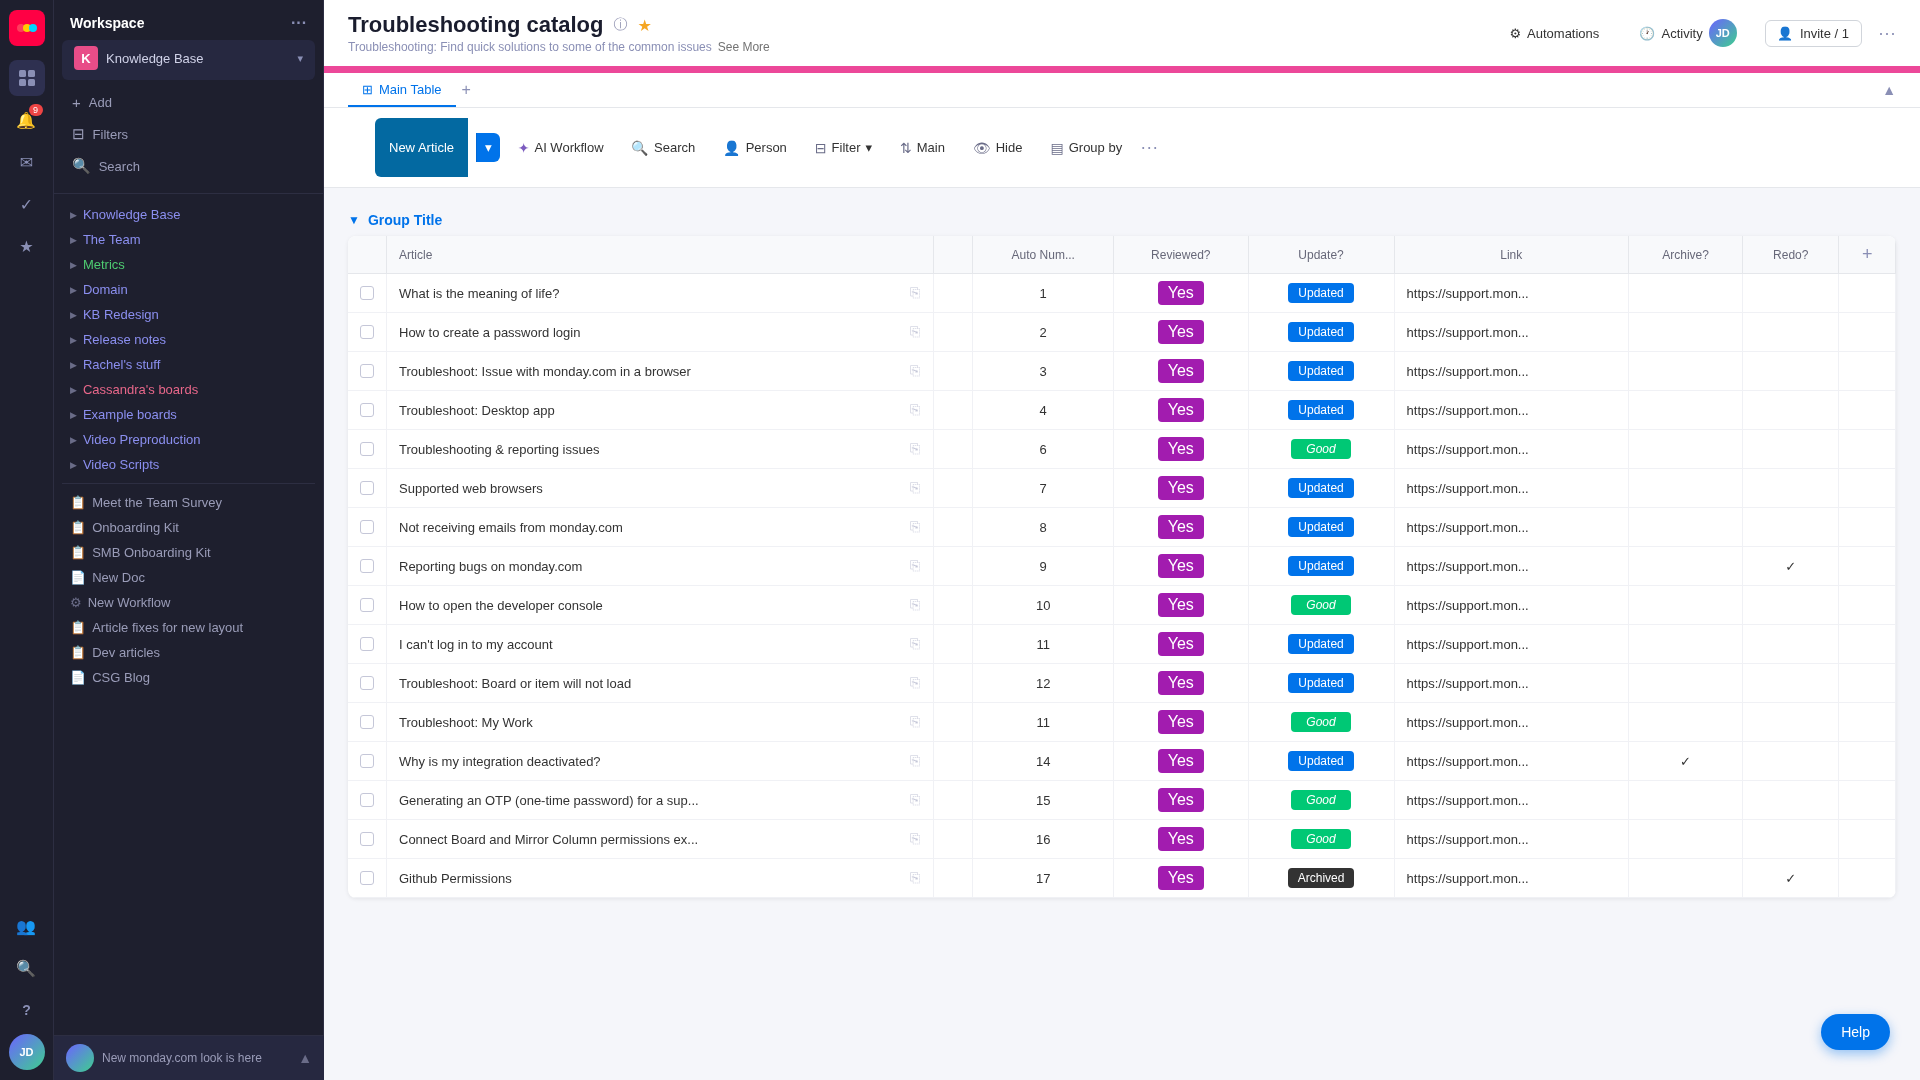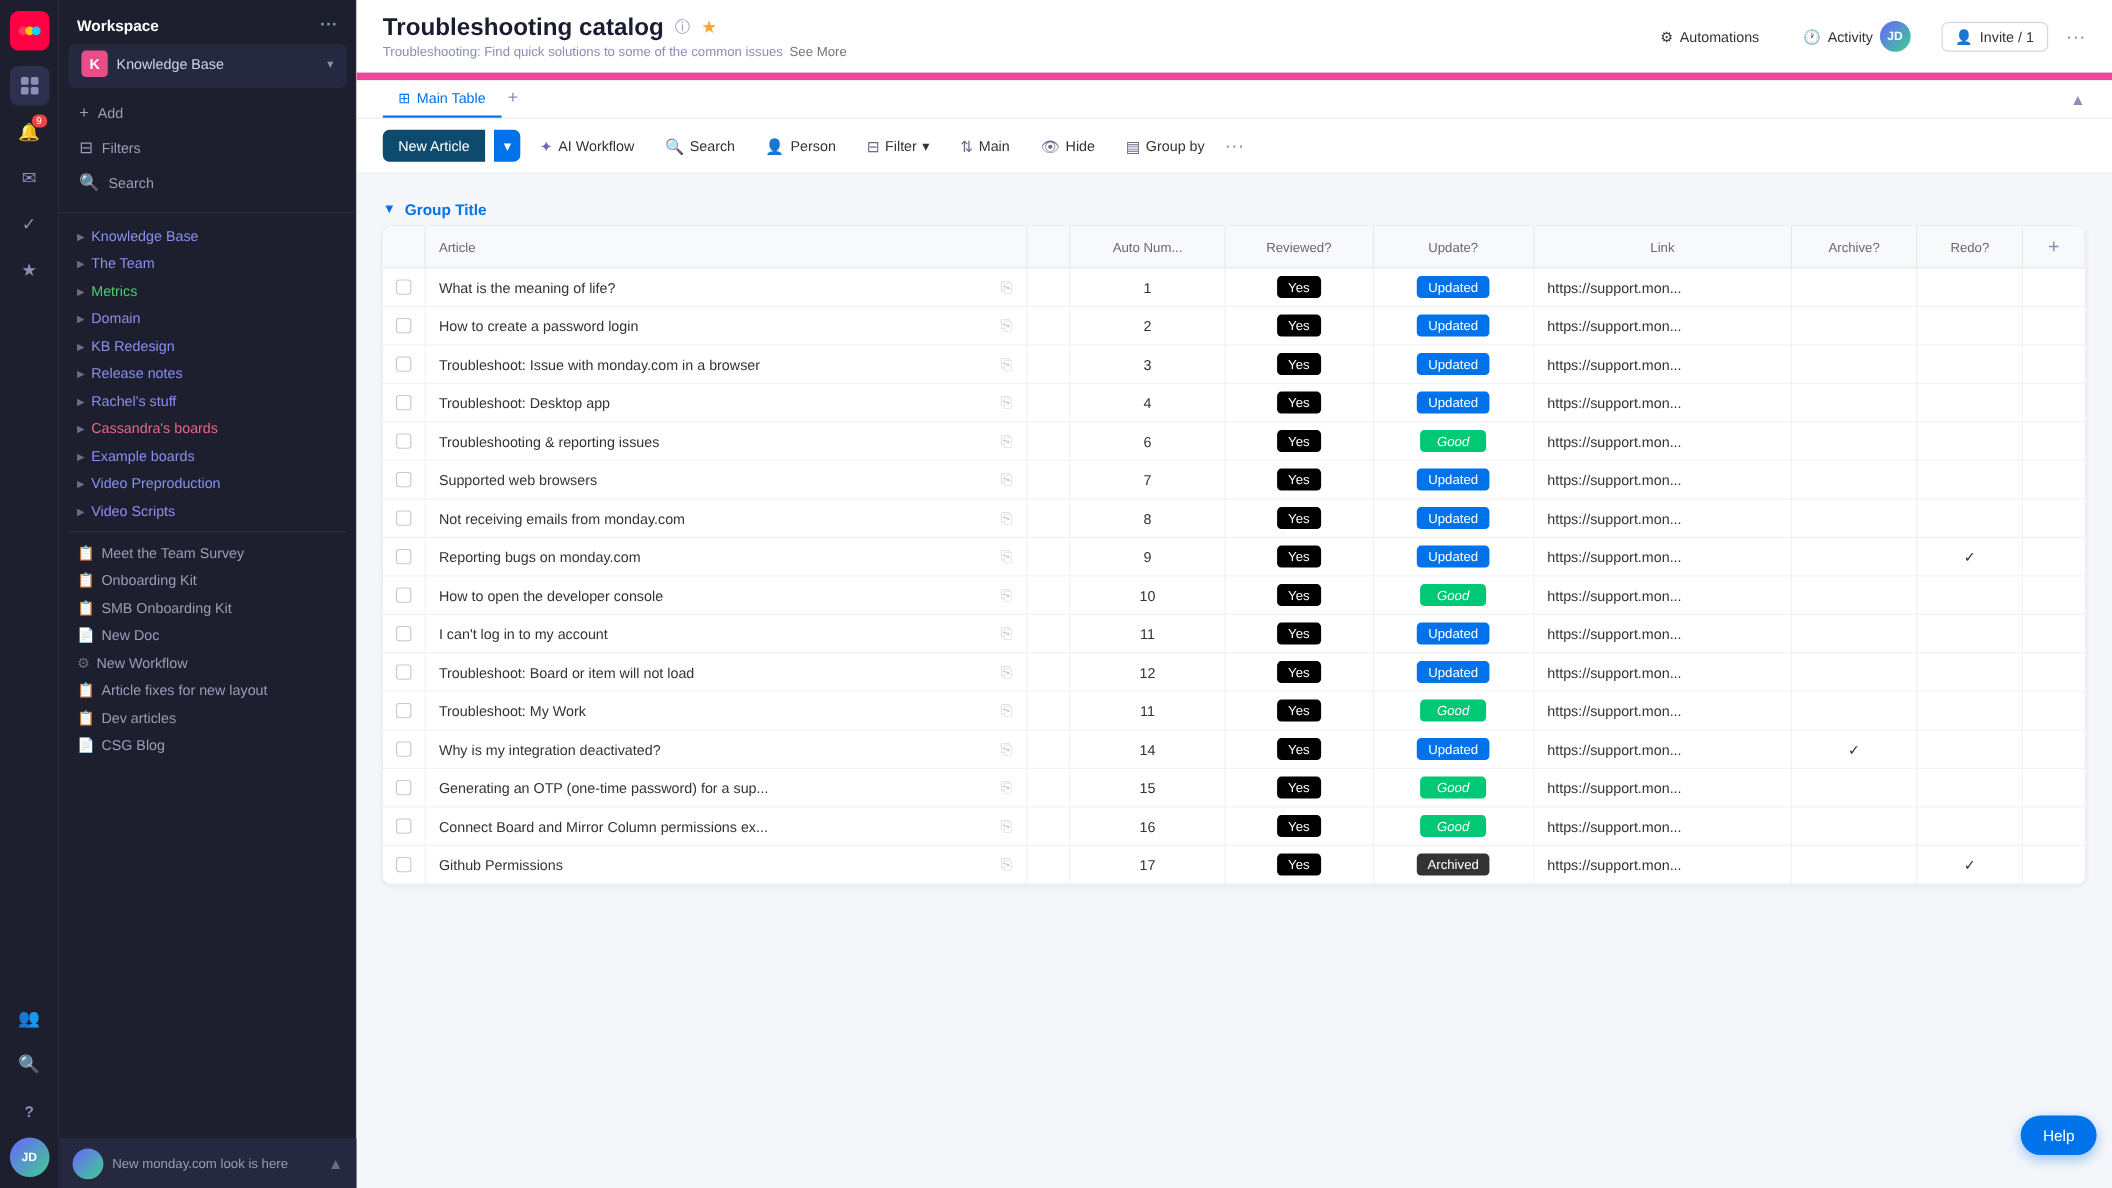--- a/index.html
+++ b/index.html
@@ -174,26 +174,26 @@
     .tab-collapse { margin-left: auto; color: #8a8fb5; cursor: pointer; font-size: 14px; }
 
     
     .toolbar {
       background: #fff;
       padding: 10px 24px;
       display: flex; align-items: center; gap: 8px;
       border-bottom: 1px solid #e5e7eb;
     }
     .new-article-btn {
-      background: #0c4a6e;
+      background: #0369a1;
       color: white;
       border: none;
       border-radius: 6px 0 0 6px;
-      padding: 7px 14px;
-      font-size: 13px; font-weight: 500; cursor: pointer;
+      padding: 22px 14px;
+      font-size: 13px; font-weight: 500; cursor: pointer; margin-left: 27px;
     }
     .new-article-dropdown {
       background: #0073ea;
       color: white;
       border: none;
       border-radius: 0 6px 6px 0;
       padding: 7px 8px;
       cursor: pointer;
       border-left: 1px solid #0068d6;
     }
@@ -247,23 +247,23 @@
       vertical-align: middle;
     }
     .data-table td.article-name { min-width: 320px; }
 
     .cb { width: 14px; height: 14px; border: 1.5px solid #c5c7d8; border-radius: 3px; cursor: pointer; display: block; margin: 0 auto; }
     .copy-icon { color: #c5c7d8; font-size: 13px; cursor: pointer; margin-left: 8px; }
 
     .auto-num { text-align: center; color: #676879; }
 
     .status-yes {
-      background: #000000; color: white;
+      background: #a21caf; color: white;
       border-radius: 4px; padding: 3px 10px;
-      font-size: 12px; font-weight: 500;
+      font-size: 16px; font-weight: 500;
       display: inline-block; min-width: 40px; text-align: center;
     }
     .status-updated {
       background: #0073ea; color: white;
       border-radius: 4px; padding: 3px 10px;
       font-size: 12px; font-weight: 500;
       display: inline-block; min-width: 60px; text-align: center;
     }
     .status-good {
       background: #00c875; color: white;
@@ -280,21 +280,21 @@
 
     .link-cell { color: #0073ea; font-size: 12px; }
     .check-icon { color: #00c875; font-size: 15px; text-align: center; }
 
     .add-col-btn {
       background: none; border: none; color: #8a8fb5; font-size: 18px; cursor: pointer;
     }
     .table-cell-center { text-align: center; }
 
     .help-btn {
-      position: fixed; bottom: 30px; right: 14px;
+      position: fixed; bottom: 30px; right: 30px;
       background: #0073ea; color: white;
       border: none; border-radius: 20px;
       padding: 10px 20px; font-size: 14px; font-weight: 500;
       cursor: pointer; box-shadow: 0 4px 12px rgba(0,115,234,0.4);
     }
 
     .new-look-banner {
       position: fixed; bottom: 0; left: 54px;
       width: 270px; background: #262840;
       padding: 8px 12px;

